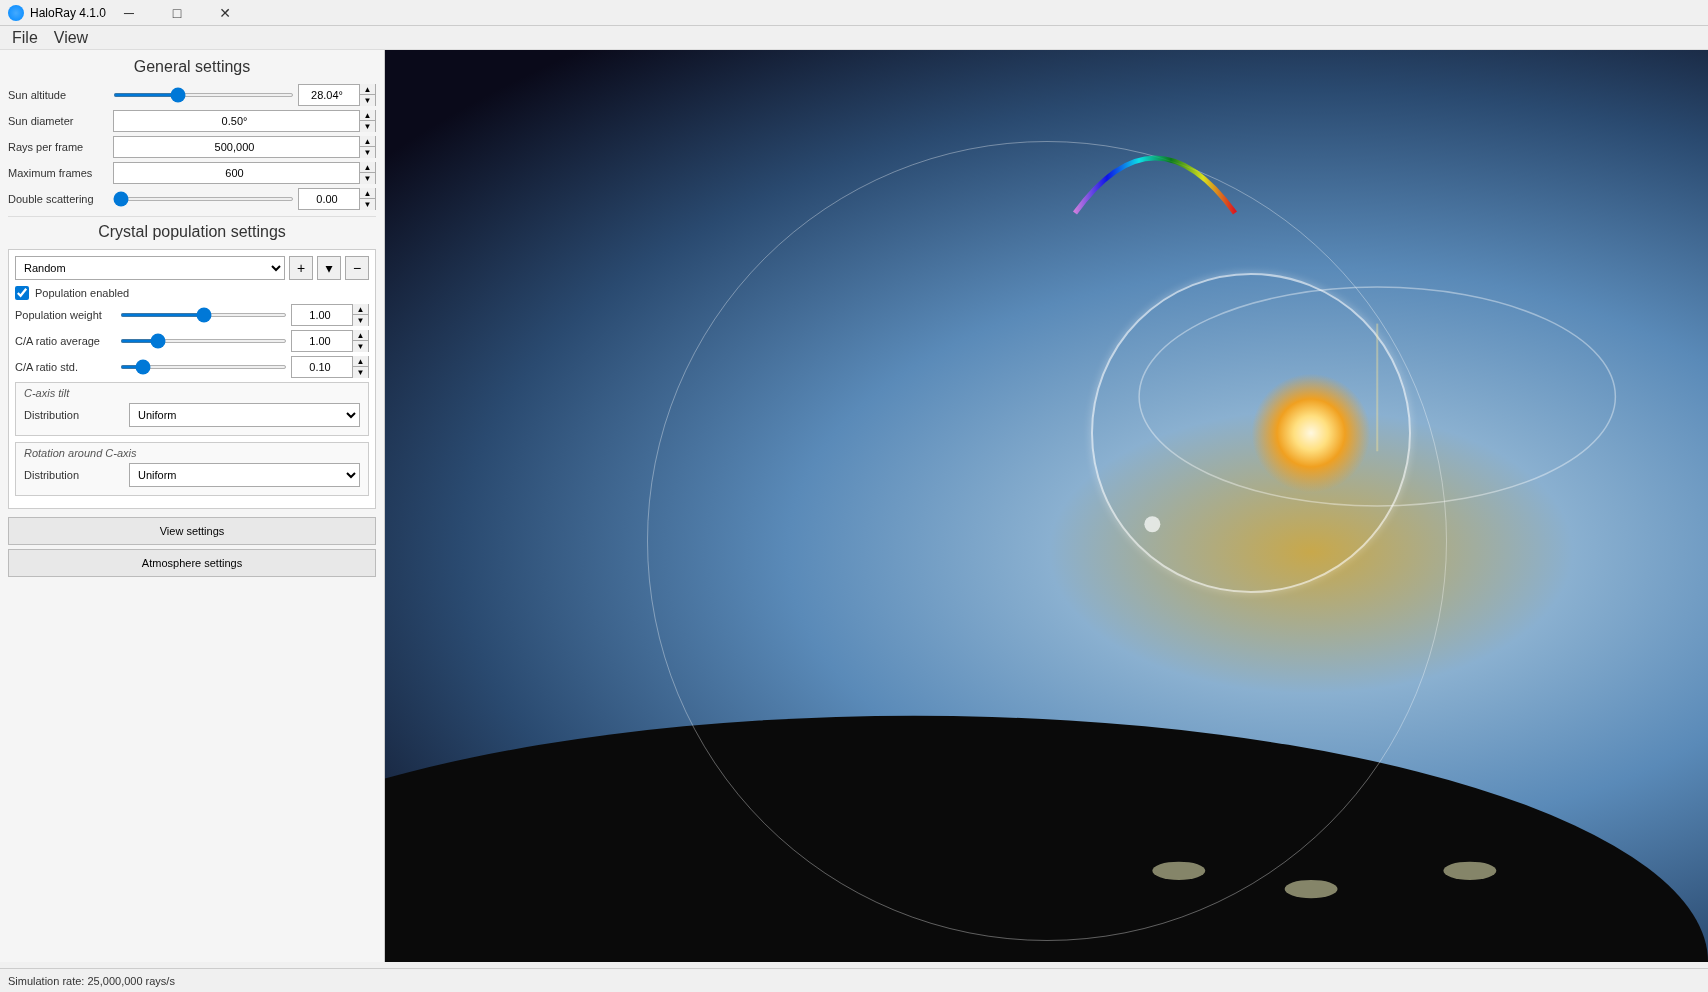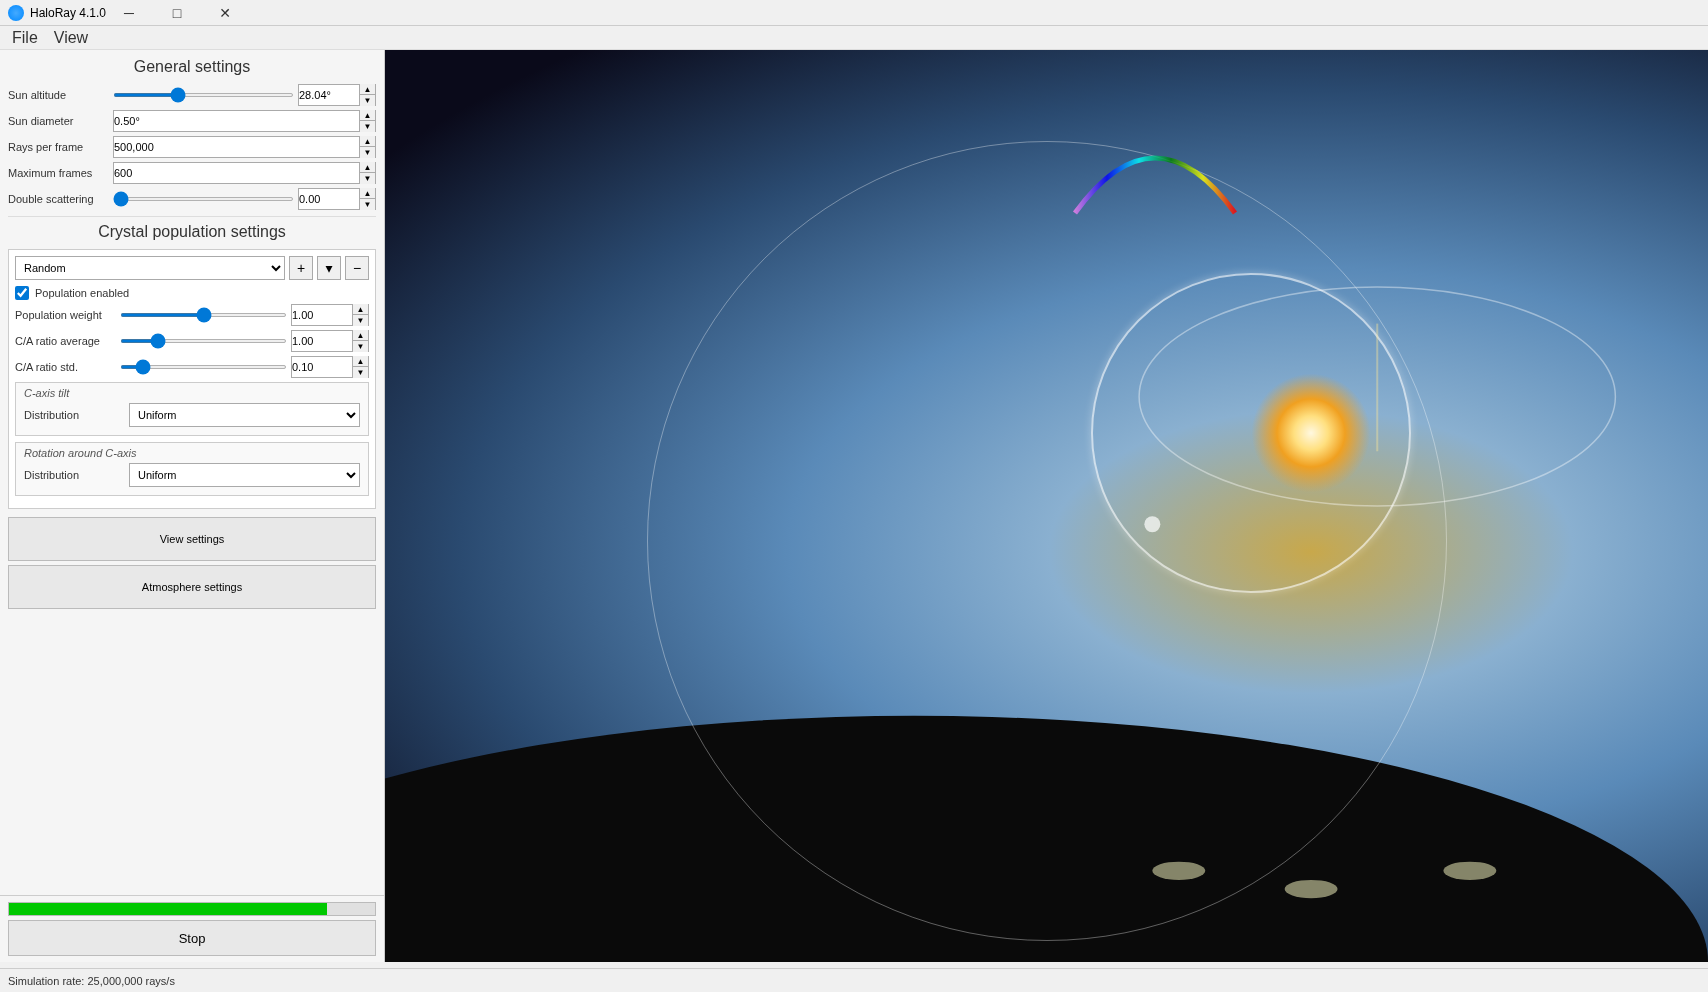--- a/index.html
+++ b/index.html
@@ -115,21 +115,21 @@
 
     .spin-group {
       display: flex;
       align-items: center;
       border: 1px solid #aaa;
       background: white;
       height: 22px;
     }
     .spin-value {
       width: 60px;
-      text-align: left;
+      text-align: center;
       padding-right: 4px;
       font-size: 11px;
       border: none;
       outline: none;
       background: white;
     }
     .spin-buttons {
       display: flex;
       flex-direction: column;
     }
@@ -223,21 +223,21 @@
       height: 24px;
       font-size: 11px;
       background: white;
       width: 100%;
       padding: 0 4px;
     }
 
     
     .collapse-btn {
       width: 100%;
-      height: 44px;
+      height: 28px;
       border: 1px solid #bbb;
       background: #e8e8e8;
       cursor: pointer;
       font-size: 11px;
       text-align: center;
       display: flex;
       align-items: center;
       justify-content: center;
       margin-bottom: 4px;
     }
@@ -540,26 +540,20 @@
 
         </div>
       </div>
 
       <button class="collapse-btn">View settings</button>
 
       <button class="collapse-btn">Atmosphere settings</button>
 
     </div>
 
-    <div id="progress-area">
-      <div id="progress-bar-bg">
-        <div id="progress-bar-fill" style="width: 87%"></div>
-      </div>
-      <button id="stop-btn">Stop</button>
-    </div>
 
   </div>
 
   <div id="render-view">
 
     <div id="halo-canvas">
 
       <div id="terrain"></div>
 
       <div id="sun-glow"></div>

